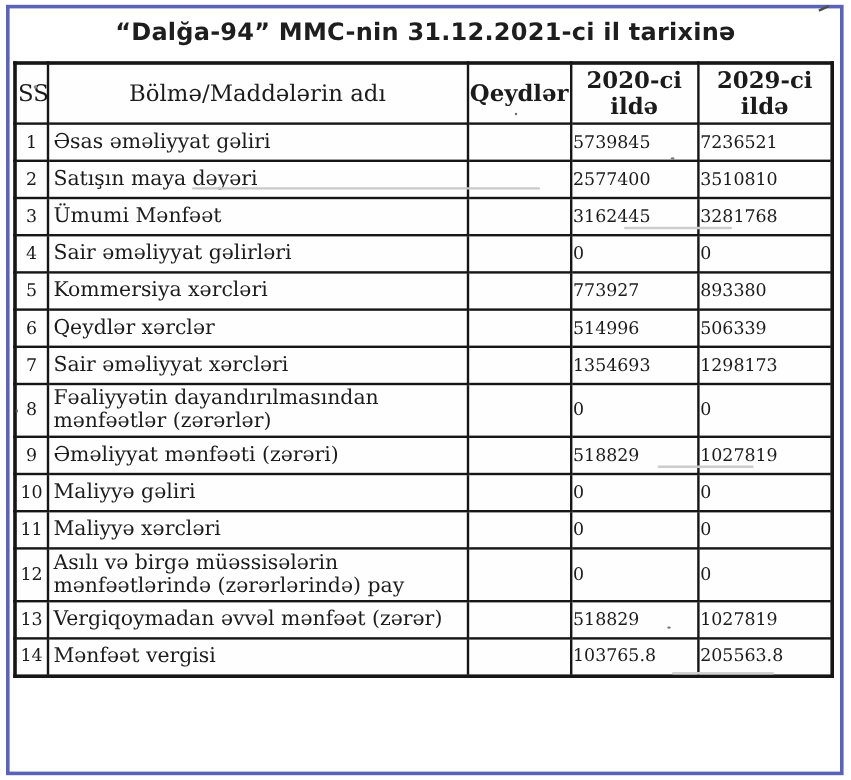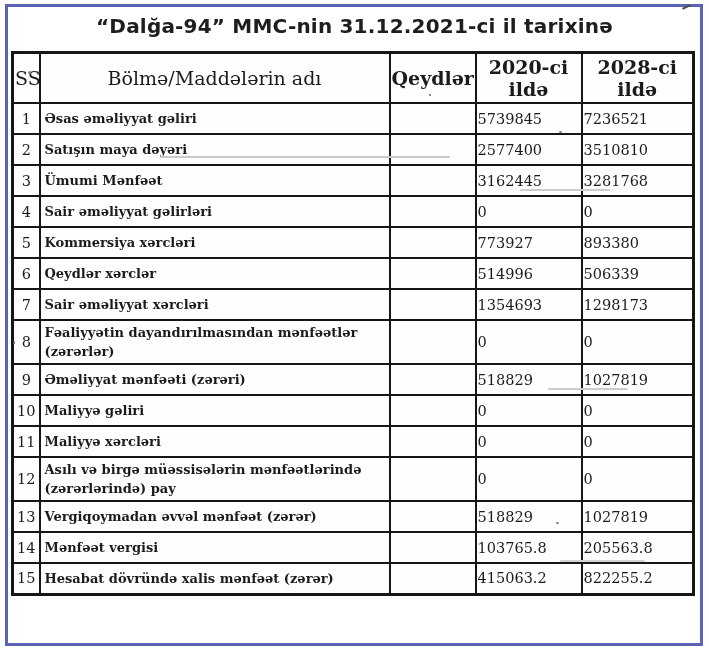--- a/index.html
+++ b/index.html
@@ -55,24 +55,23 @@
     padding: 2px 1px;
   }
   th.h-ss, th.h-name { font-weight: normal; }
   td.c-ss {
     text-align: center;
     font-size: 14.5px;
     padding: 1px;
   }
   td.c-name {
     text-align: left;
-    font-size: 13px;
+    font-size: 17px;
     padding: 2px 4px 2px 4px;
     line-height: 19px;
-    font-weight: bold;
   }
   td.c-notes { padding: 1px; }
   td.c-num {
     font-size: 14.5px;
     padding: 1px;
   }
   
   .art {
     position: absolute;
     pointer-events: none;
@@ -101,21 +100,21 @@
     <col style="width:86px">
     <col style="width:106px">
     <col style="width:112px">
   </colgroup>
   <thead>
     <tr>
       <th class="h-ss">SS</th>
       <th class="h-name">Bölmə/Maddələrin adı</th>
       <th class="h-notes">Qeydlər</th>
       <th class="h-2020">2020-ci ildə</th>
-      <th class="h-2021">2028-ci ildə</th>
+      <th class="h-2021">2029-ci ildə</th>
     </tr>
   </thead>
   <tbody>
       <tr>
         <td class="c-ss">1</td>
         <td class="c-name">Əsas əməliyyat gəliri</td>
         <td class="c-notes"></td>
         <td class="c-num">5739845</td>
         <td class="c-num">7236521</td>
       </tr>
@@ -202,27 +201,20 @@
         <td class="c-notes"></td>
         <td class="c-num">518829</td>
         <td class="c-num">1027819</td>
       </tr>
       <tr>
         <td class="c-ss">14</td>
         <td class="c-name">Mənfəət vergisi</td>
         <td class="c-notes"></td>
         <td class="c-num">103765.8</td>
         <td class="c-num">205563.8</td>
-      </tr>
-      <tr>
-        <td class="c-ss">15</td>
-        <td class="c-name">Hesabat dövründə xalis mənfəət (zərər)</td>
-        <td class="c-notes"></td>
-        <td class="c-num">415063.2</td>
-        <td class="c-num">822255.2</td>
       </tr>
     </tbody>
 </table>
 
 <div class="art" style="left:682px;top:6px;width:9px;height:2px;background:#4d4d4d;transform:rotate(-25deg);"></div>
 <div class="art" style="left:28px;top:71px;width:3px;height:3px;background:#8a8a8a;border-radius:50%;"></div>
 <div class="art" style="left:429px;top:94px;width:2px;height:2px;background:#6b6b6b;border-radius:50%;"></div>
 <div class="art" style="left:559px;top:131px;width:3px;height:2px;background:#7a7a7a;border-radius:50%;"></div>
 <div class="art" style="left:13px;top:341px;width:2px;height:3px;background:#5c5c5c;border-radius:50%;"></div>
 <div class="art" style="left:556px;top:522px;width:3px;height:2px;background:#7a7a7a;border-radius:50%;"></div>

